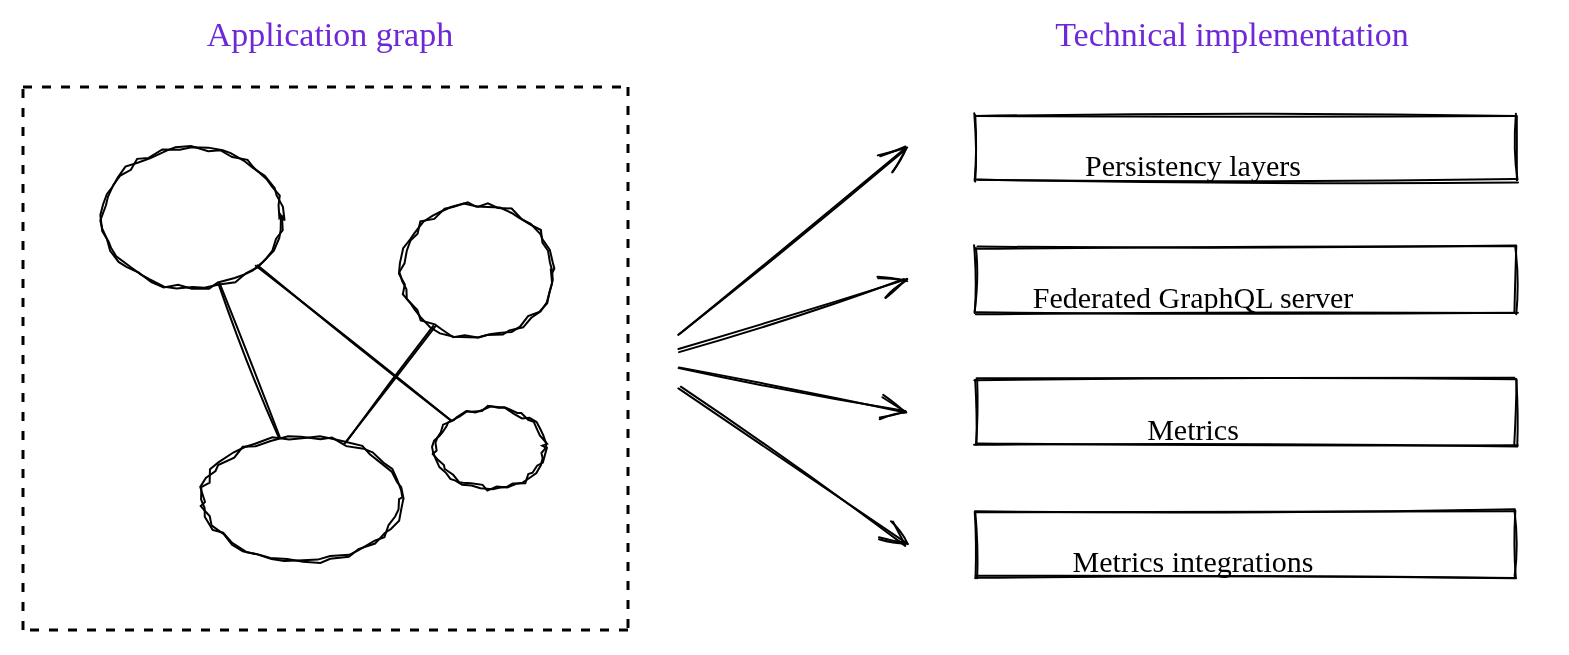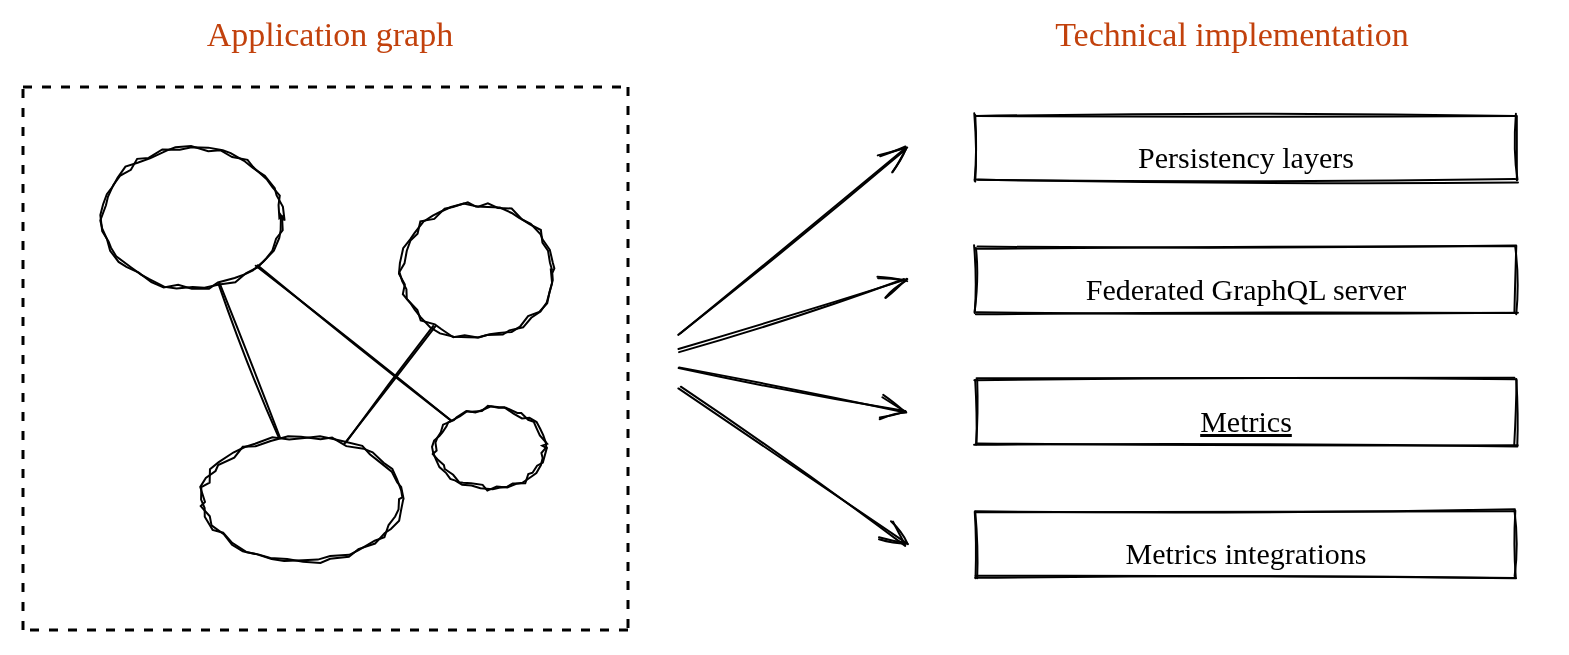--- a/index.html
+++ b/index.html
@@ -1,20 +1,20 @@
 <!DOCTYPE html>
 <html><head>
 <meta charset="utf-8">
 <style>
   html,body{margin:0;padding:0;background:#fff;}
   body{width:1569px;height:655px;position:relative;overflow:hidden;font-family:"Comic Sans MS","Segoe Script","Bradley Hand",cursive;}
   svg{position:absolute;top:0;left:0;}
-  .title{position:absolute;font-size:34px;color:#c2410c;text-align:center;white-space:nowrap;}
+  .title{position:absolute;font-size:34px;color:#6d28d9;text-align:center;white-space:nowrap;}
   .box-label{font-size:30px;color:#000;text-align:center;pointer-events:none;}
-  .impl-box{position:absolute;left:976px;width:540px;height:86px;display:flex;align-items:center;justify-content:center;}
+  .impl-box{position:absolute;left:923px;width:540px;height:86px;display:flex;align-items:center;justify-content:center;margin-top:8px;}
 </style>
 </head>
 <body>
 
 <div class="title" style="left:140px;top:16px;width:380px;">Application graph</div>
 <div class="title" style="left:972px;top:16px;width:520px;">Technical implementation</div>
 
 <svg id="svg-layer" width="1569" height="655">
     <line x1="23" y1="87" x2="32" y2="87" stroke="#000" stroke-width="3" stroke-linecap="butt"></line>
     <line x1="42" y1="87" x2="51" y2="87" stroke="#000" stroke-width="3" stroke-linecap="butt"></line>
@@ -225,18 +225,18 @@
     <path d="M 546.7634002057613 446.6532407407407 L 541.3829153170947 453.1115967086051 L 542.6586485196902 458.0022950013353 L 540.9365059497018 465.02690394019913 L 536.3718863367127 473.0055973344973 L 531.5943451874823 476.5473370910833 L 522.3715273534523 482.7197847132695 L 516.2724353046051 483.71886179058 L 507.33011678938755 487.5378882238226 L 496.7038698570481 486.6362373275092 L 487.34107510288067 490.6074588477366 L 482.6387741758737 484.84683403532813 L 471.10511983612685 483.2183408987197 L 463.0208260122673 482.7210222844071 L 459.1007463090992 482.1547641371378 L 453.1557062528469 474.78550581536314 L 444.7547083134931 469.0099183221516 L 443.8876195647015 465.0195994134502 L 437.62843995767605 459.4648464416646 L 432.7992348886666 454.1180781900866 L 436.63479938271604 450.53698559670784 L 435.4481032014238 442.72749794160063 L 437.29654695356083 437.8066556159486 L 440.6490393177879 432.6654828910766 L 443.05388526822566 424.63195410583194 L 453.80745522404027 420.1341443903982 L 456.623585815272 417.36365150072226 L 466.30364494230844 410.9393686620949 L 475.4071774492956 412.57167967741196 L 482.923033435133 409.7271371580875 L 490.94086934156377 406.2936728395062 L 499.3229027788588 407.24637584121507 L 504.3757958017332 407.3138607473708 L 513.5225381852636 413.6452328596258 L 521.9742022505716 418.4776432702696 L 529.4014439529144 417.80441188011014 L 536.6056311926798 422.0436825008936 L 540.1894894887964 428.707561080377 L 543.2271670382088 435.0716761920803 L 545.9336354817037 442.8450905341933 L 546.3333590534979 448.84048353909463 Z" stroke="#000" stroke-width="2" fill="none"></path>
     <ellipse cx="490" cy="448" rx="55" ry="40" fill="transparent"></ellipse>
   </svg>
 
 <div class="impl-box" style="top:115px;">
   <span class="box-label">Persistency layers</span>
 </div>
 <div class="impl-box" style="top:247px;">
   <span class="box-label">Federated GraphQL server</span>
 </div>
-<div class="impl-box" style="top:379px;text-decoration:underline;">
+<div class="impl-box" style="top:379px;">
   <span class="box-label">Metrics</span>
 </div>
 <div class="impl-box" style="top:511px;">
   <span class="box-label">Metrics integrations</span>
 </div>
 
 </body></html>

